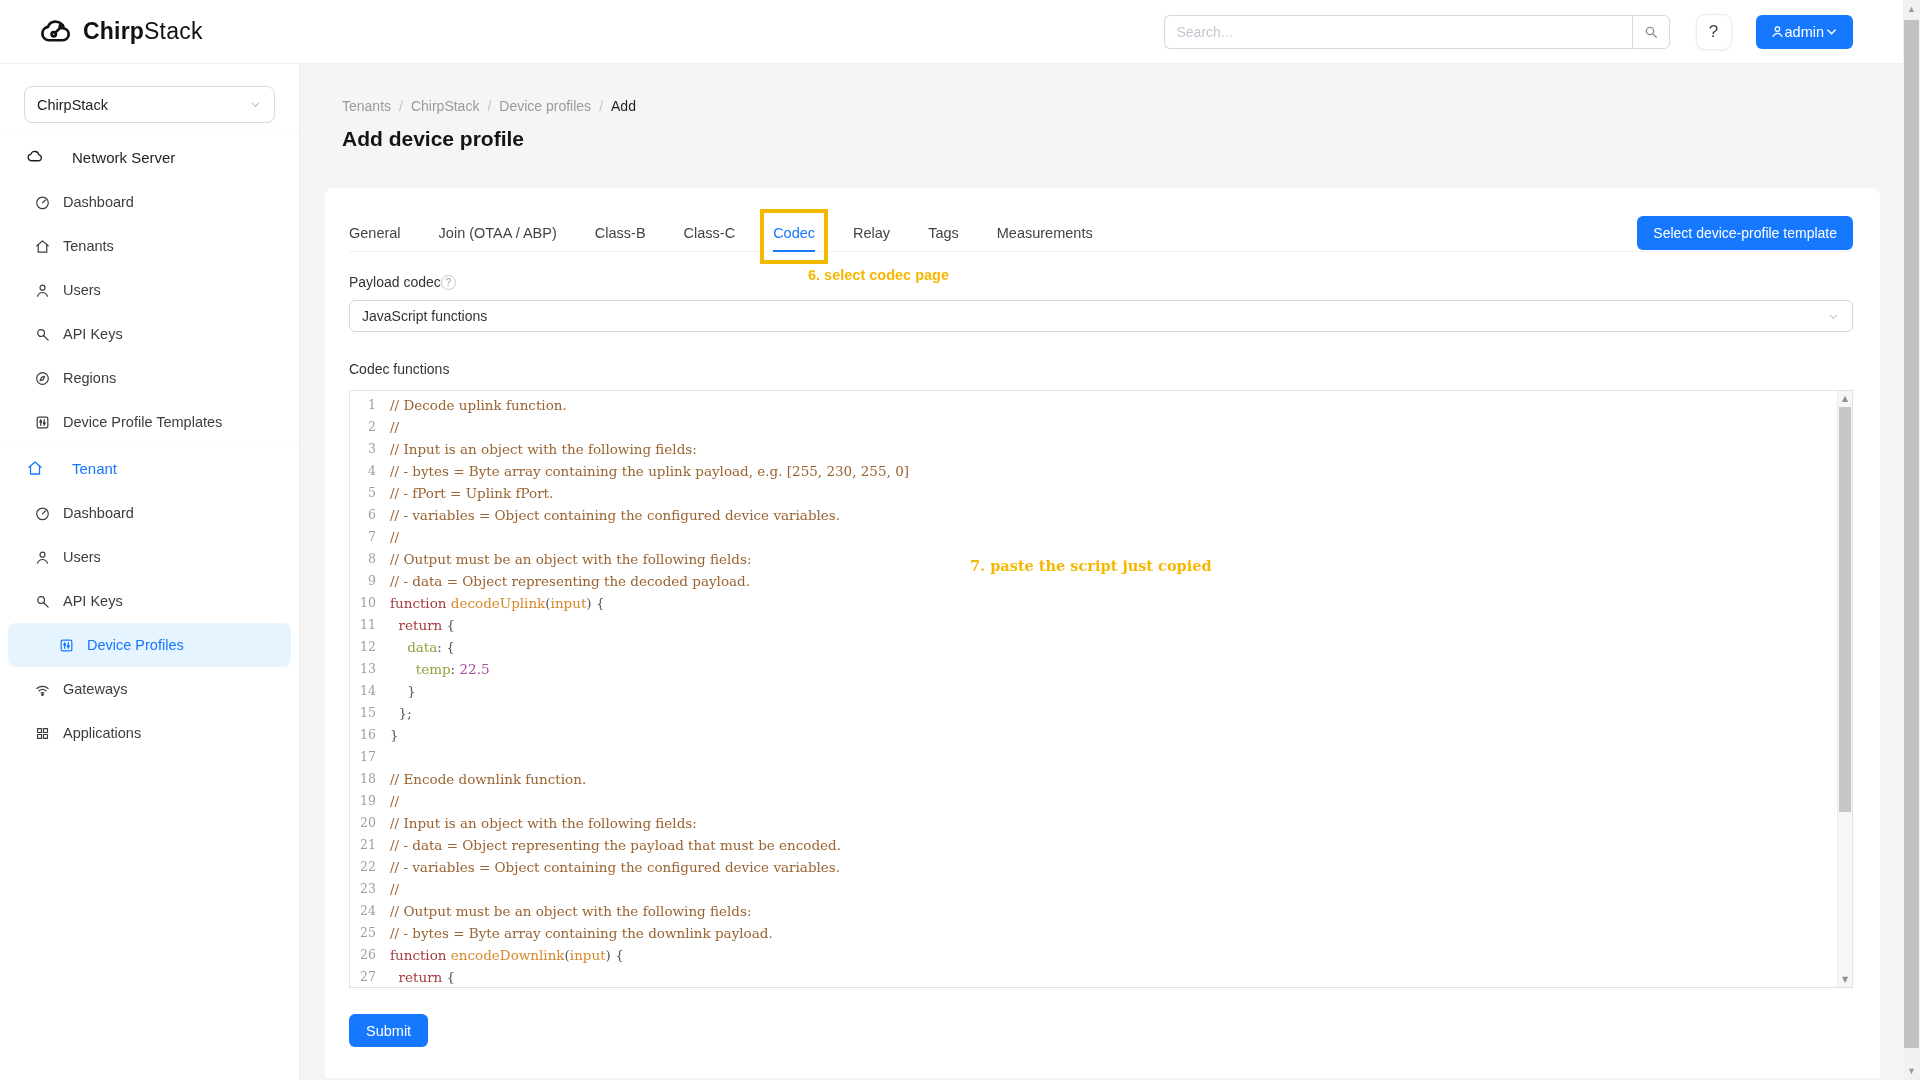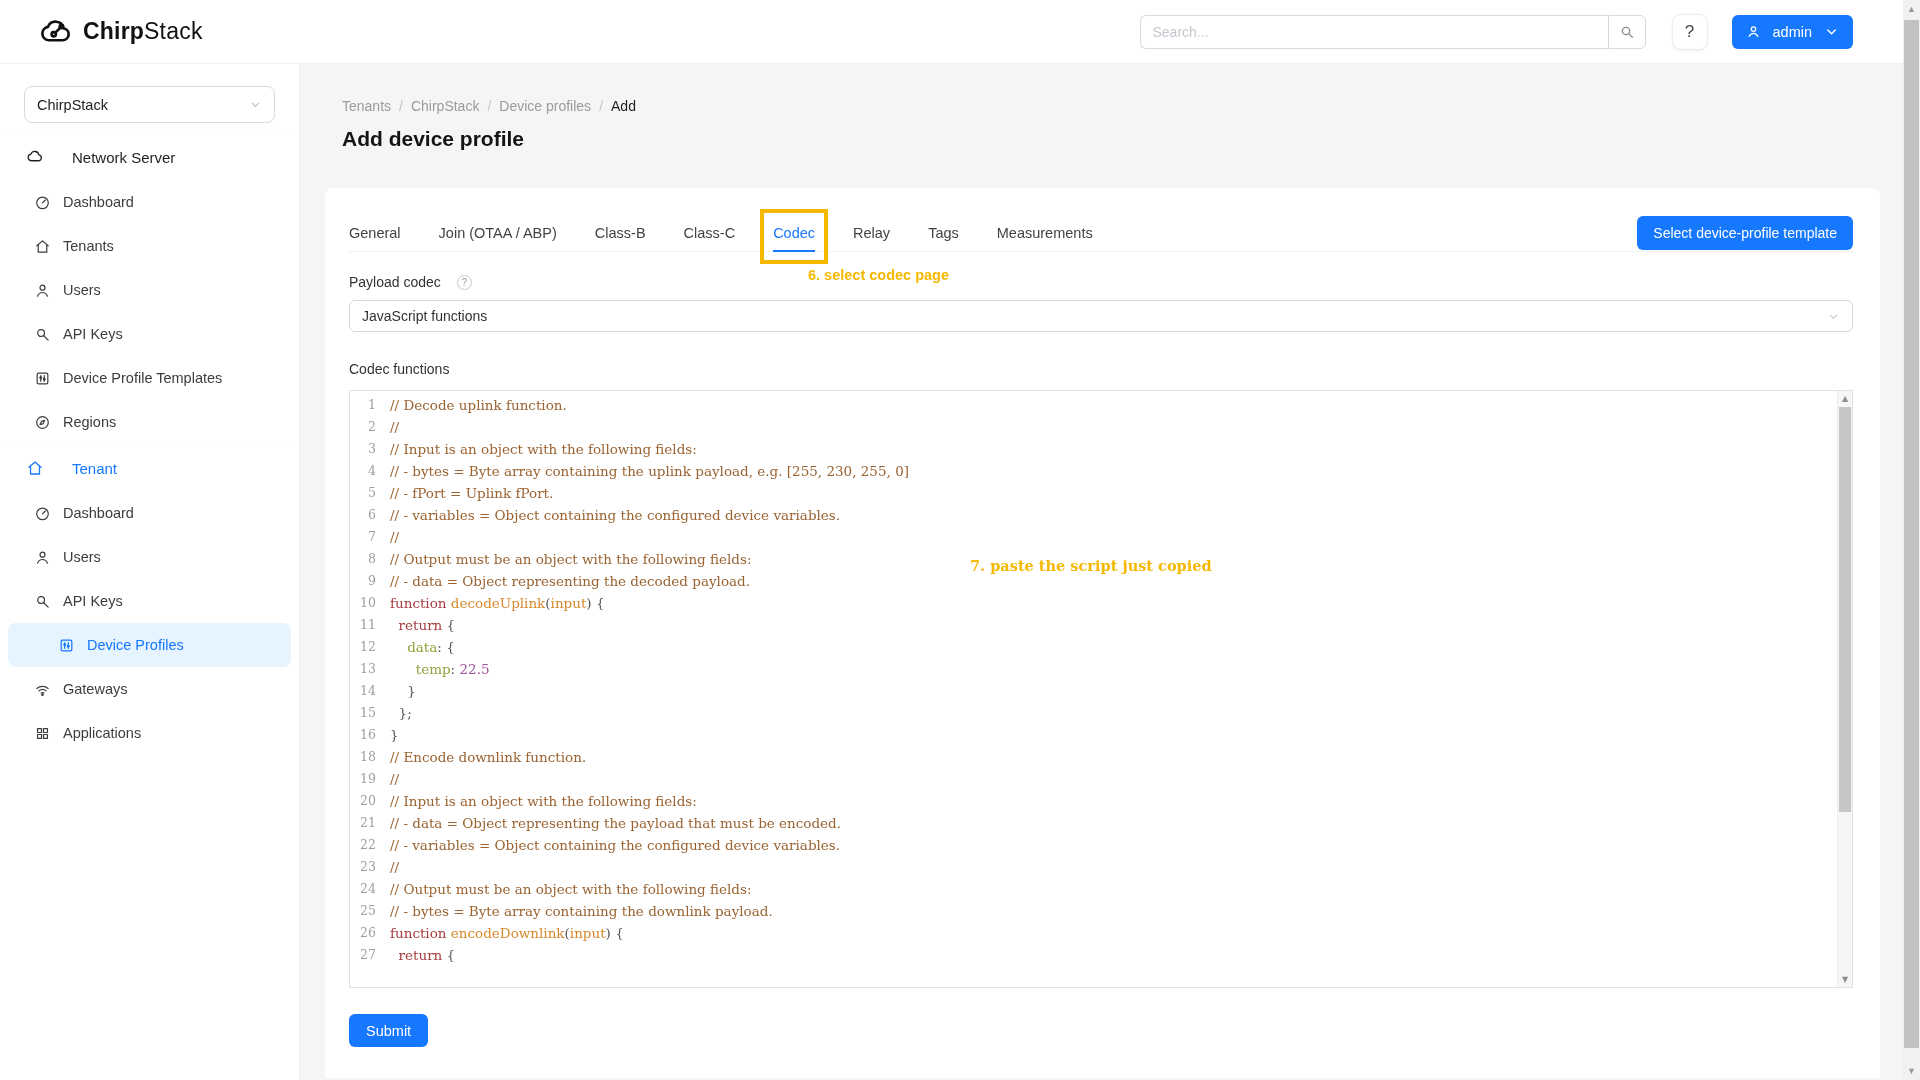--- a/index.html
+++ b/index.html
@@ -16,21 +16,21 @@
   .search-wrap { margin-left:auto; display:flex; width:506px; height:34px; }
   .search-input { flex:1; border:1px solid #d9d9d9; border-right:none; border-radius:6px 0 0 6px;
                   padding:0 12px; font-size:14px; color:#333; outline:none; font-family:"Liberation Sans",sans-serif; }
   .search-input::placeholder { color:#c3c8ce; }
   .search-btn { width:38px; border:1px solid #d9d9d9; border-radius:0 6px 6px 0; background:#fff;
                 display:flex; align-items:center; justify-content:center; cursor:pointer; color:#8c8c8c; }
   .help-btn { margin-left:26px; width:36px; height:36px; border:1px solid #ececec; border-radius:9px;
               background:#fff; box-shadow:0 1px 3px rgba(0,0,0,.06); font-size:17px; color:#444;
               display:flex; align-items:center; justify-content:center; cursor:pointer; }
   .admin-btn { margin-left:24px; height:34px; background:var(--accent); color:#fff; border:none;
-               border-radius:6px; display:flex; align-items:center; gap:12px; padding:0 14px;
+               border-radius:6px; display:flex; align-items:center; gap:0; padding:0 14px;
                font-size:14.5px; cursor:pointer; }
   .admin-btn svg { width:15px; height:15px; }
 
   
   .sidebar { position:absolute; top:64px; left:0; bottom:0; width:300px; background:#fff;
              border-right:1px solid #f0f0f0; z-index:4; }
   .org-select { margin:22px 24px 10px 24px; height:37px; border:1px solid #d9d9d9; border-radius:8px;
                 display:flex; align-items:center; padding:0 12px; font-size:14.5px; color:#222;
                 background:#fff; cursor:pointer; }
   .org-select .chev { margin-left:auto; color:#bfbfbf; }
@@ -64,21 +64,21 @@
   .tab.active::after { content:''; position:absolute; left:0; right:0; bottom:-1px; height:2px; background:var(--accent); }
   .anno-box { position:absolute; top:-5px; bottom:-13px; left:-13px; right:-13px;
               border:4px solid var(--annotation); pointer-events:none; }
 
   .template-btn { position:absolute; top:28px; right:27px; height:34px; background:var(--accent); color:#fff;
                   border:none; border-radius:6px; padding:0 16px; font-size:14px; cursor:pointer; }
 
   .anno-text { color:var(--annotation); font-weight:700; font-size:14.5px; }
   .anno6 { position:absolute; top:79px; left:483px; }
 
-  .field-label { position:absolute; left:24px; font-size:14px; color:#333; display:flex; align-items:center; gap:16px; }
+  .field-label { position:absolute; left:24px; font-size:14px; color:#333; display:flex; align-items:center; gap:0; }
   .lbl-payload { top:86px; }
   .lbl-codec { top:173px; }
   .help-icon { width:15px; height:15px; border:1px solid #c9c9c9; border-radius:50%; color:#9a9a9a;
                font-size:10px; display:flex; align-items:center; justify-content:center; }
 
   .select-box { position:absolute; top:112px; left:24px; right:27px; height:32px; border:1px solid #d9d9d9;
                 border-radius:6px; background:#fff; display:flex; align-items:center; padding:0 12px;
                 font-size:14px; color:#333; cursor:pointer;gap:15px; }
   .select-box .chev { margin-left:auto; color:#c9c9c9; }
 
@@ -211,36 +211,36 @@
           <svg viewBox="0 0 24 24" fill="none" stroke="currentColor" stroke-width="1.7" stroke-linecap="round" stroke-linejoin="round">
             <circle cx="10" cy="10" r="4.8"></circle>
             <path d="M13.7 13.7L20 20"></path>
           </svg>
         </span>
         <span>API Keys</span>
       </div>
       <div class="menu-item">
         <span class="icon">
           <svg viewBox="0 0 24 24" fill="none" stroke="currentColor" stroke-width="1.7" stroke-linecap="round" stroke-linejoin="round">
+            <circle cx="12" cy="12" r="8.2"></circle>
+            <path d="M15 9l-2 4.5L8.5 15l2-4.5z"></path>
+          </svg>
+        </span>
+        <span>Regions</span>
+      </div>
+      <div class="menu-item">
+        <span class="icon">
+          <svg viewBox="0 0 24 24" fill="none" stroke="currentColor" stroke-width="1.7" stroke-linecap="round" stroke-linejoin="round">
             <rect x="4.5" y="4.5" width="15" height="15" rx="2"></rect>
             <path d="M9.5 8v8M14.5 8v8"></path>
             <circle cx="9.5" cy="11" r="1.2" fill="currentColor"></circle>
             <circle cx="14.5" cy="13" r="1.2" fill="currentColor"></circle>
           </svg>
         </span>
         <span>Device Profile Templates</span>
-      </div>
-      <div class="menu-item">
-        <span class="icon">
-          <svg viewBox="0 0 24 24" fill="none" stroke="currentColor" stroke-width="1.7" stroke-linecap="round" stroke-linejoin="round">
-            <circle cx="12" cy="12" r="8.2"></circle>
-            <path d="M15 9l-2 4.5L8.5 15l2-4.5z"></path>
-          </svg>
-        </span>
-        <span>Regions</span>
       </div>
       <div class="menu-group accent">
         <span class="icon">
           <svg viewBox="0 0 24 24" fill="none" stroke="currentColor" stroke-width="1.7" stroke-linecap="round" stroke-linejoin="round">
             <path d="M4 11l8-7 8 7"></path>
             <path d="M6 9.5V20h12V9.5"></path>
           </svg>
         </span>
         <span>Tenant</span>
       </div>
@@ -430,20 +430,24 @@
           </div>
           <div class="ed-row">
             <span class="ln">15</span>
             <span class="code"><span>  };</span></span>
           </div>
           <div class="ed-row">
             <span class="ln">16</span>
             <span class="code"><span>}</span></span>
           </div>
           <div class="ed-row">
+            <span class="ln">17</span>
+            <span class="code"></span>
+          </div>
+          <div class="ed-row">
             <span class="ln">18</span>
             <span class="code"><span class="tok-comment">// Encode downlink function.</span></span>
           </div>
           <div class="ed-row">
             <span class="ln">19</span>
             <span class="code"><span class="tok-comment">//</span></span>
           </div>
           <div class="ed-row">
             <span class="ln">20</span>
             <span class="code"><span class="tok-comment">// Input is an object with the following fields:</span></span>

